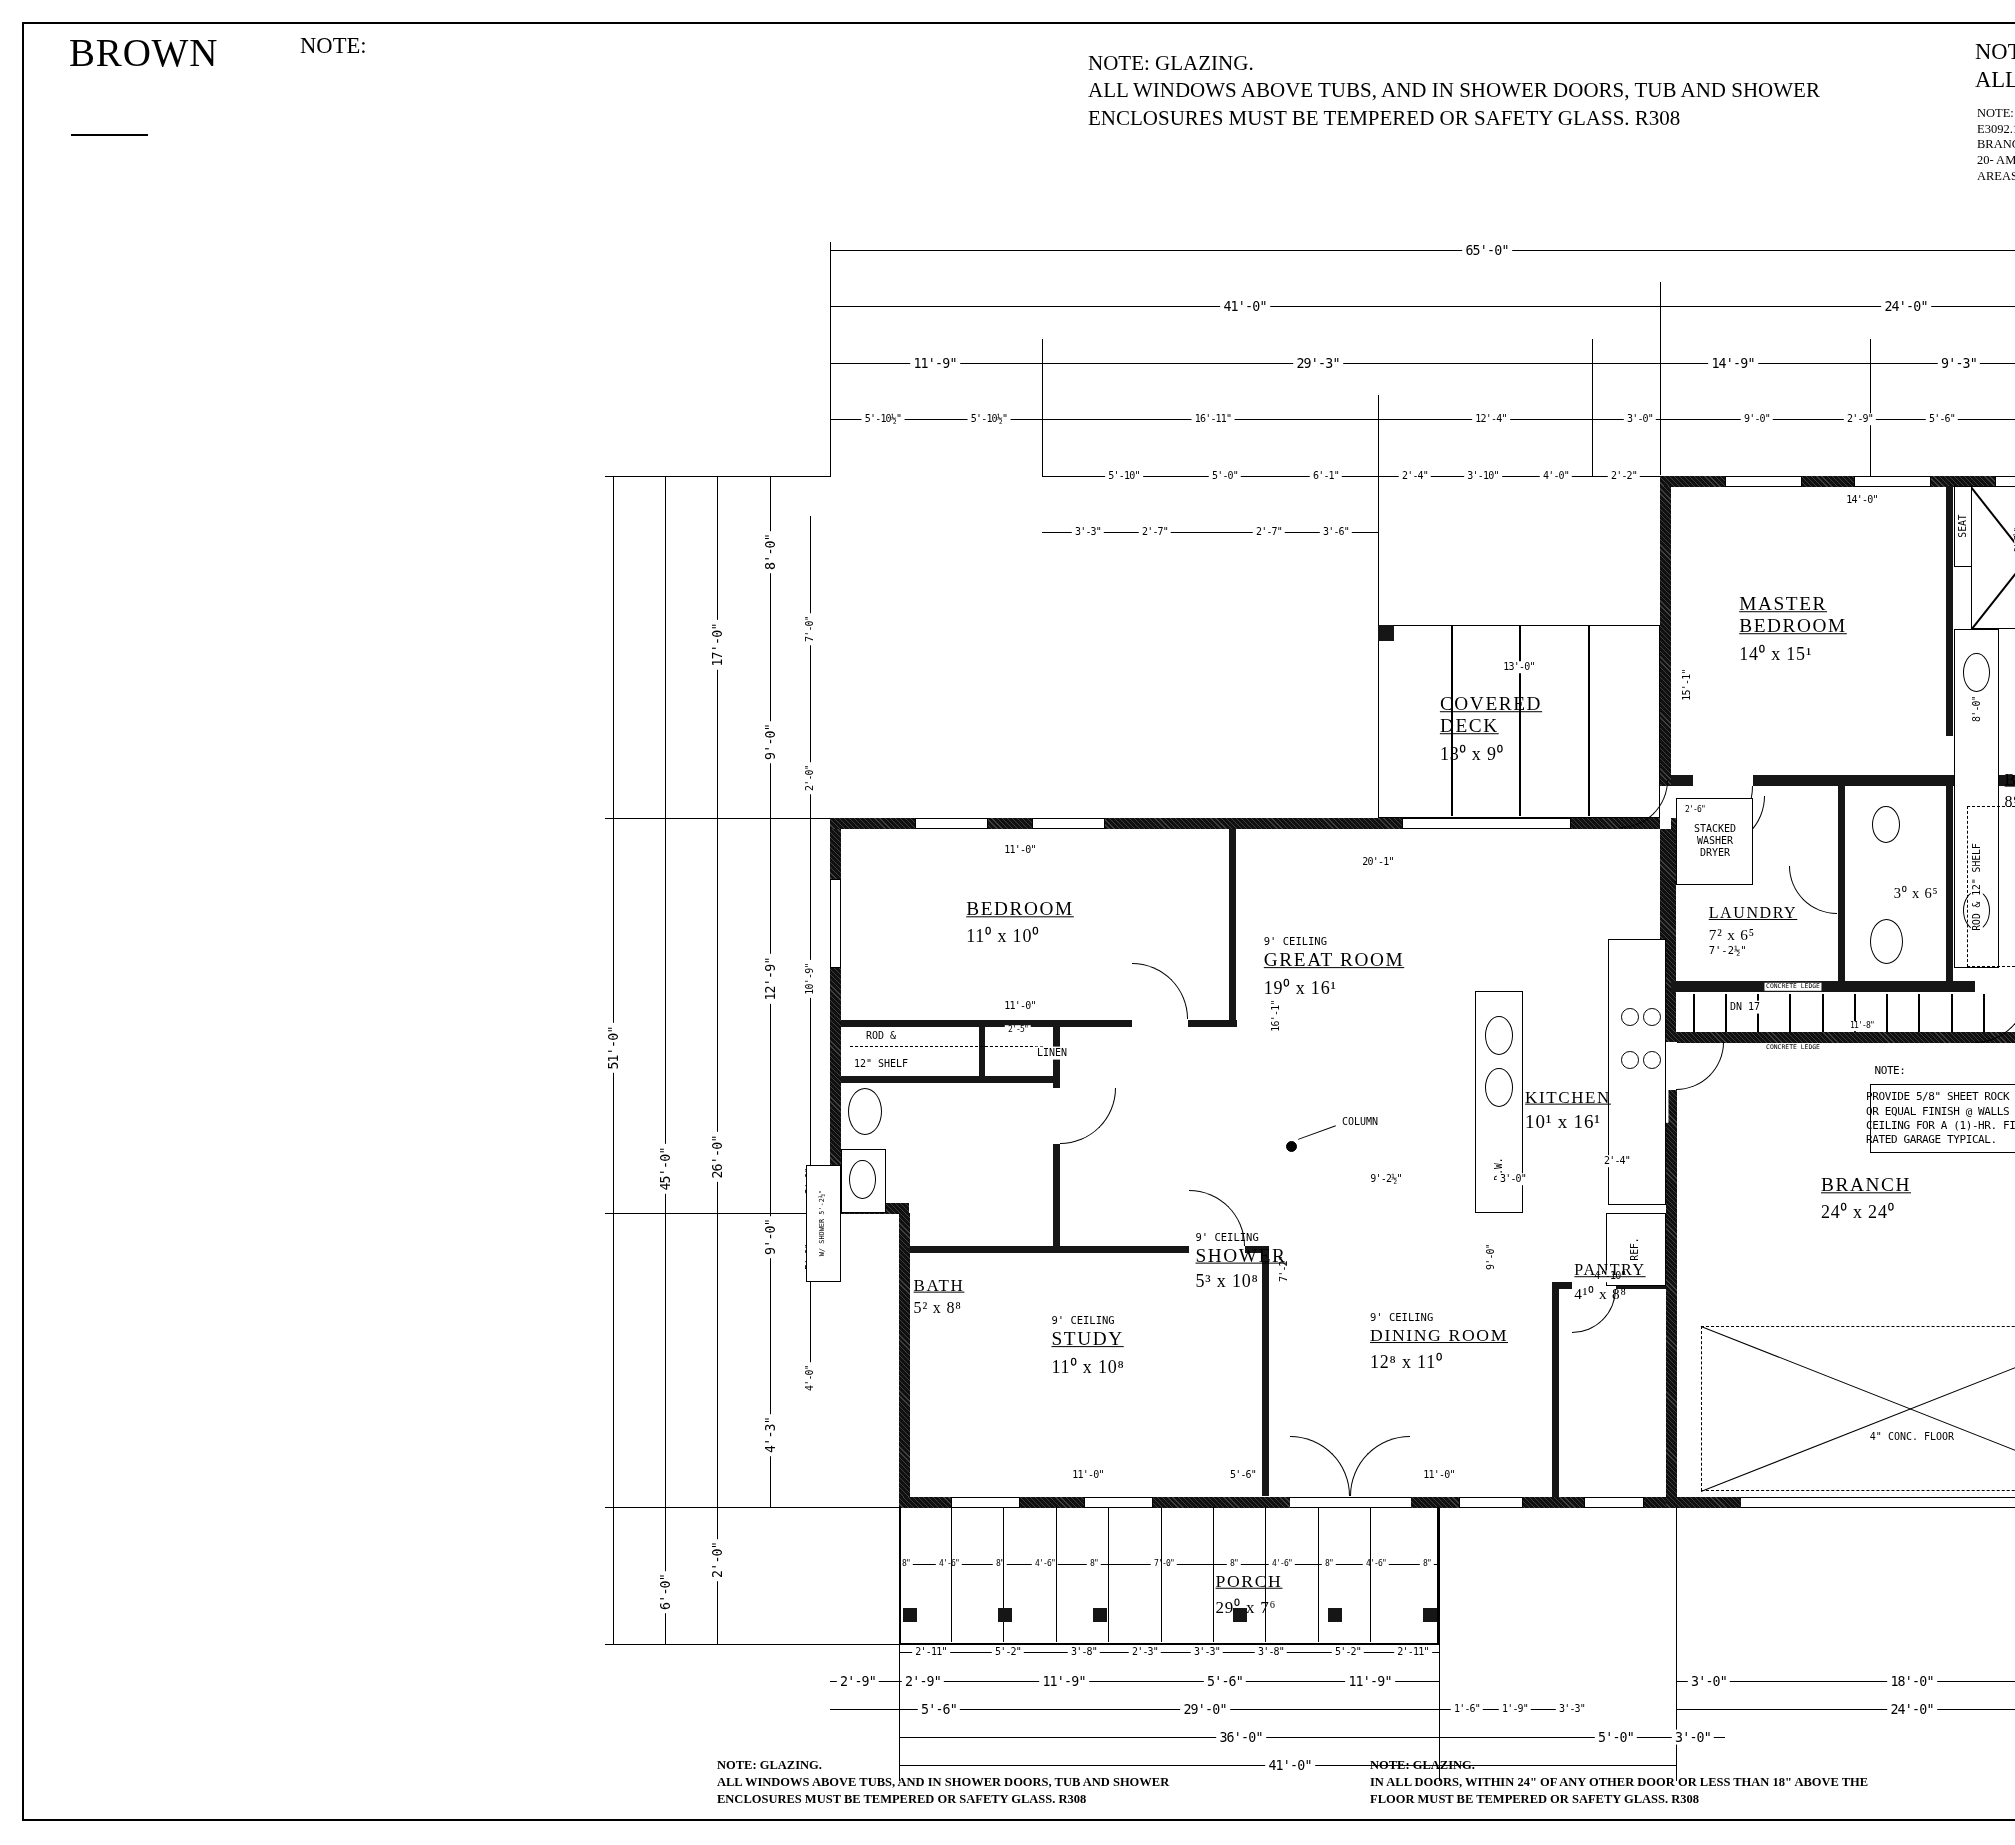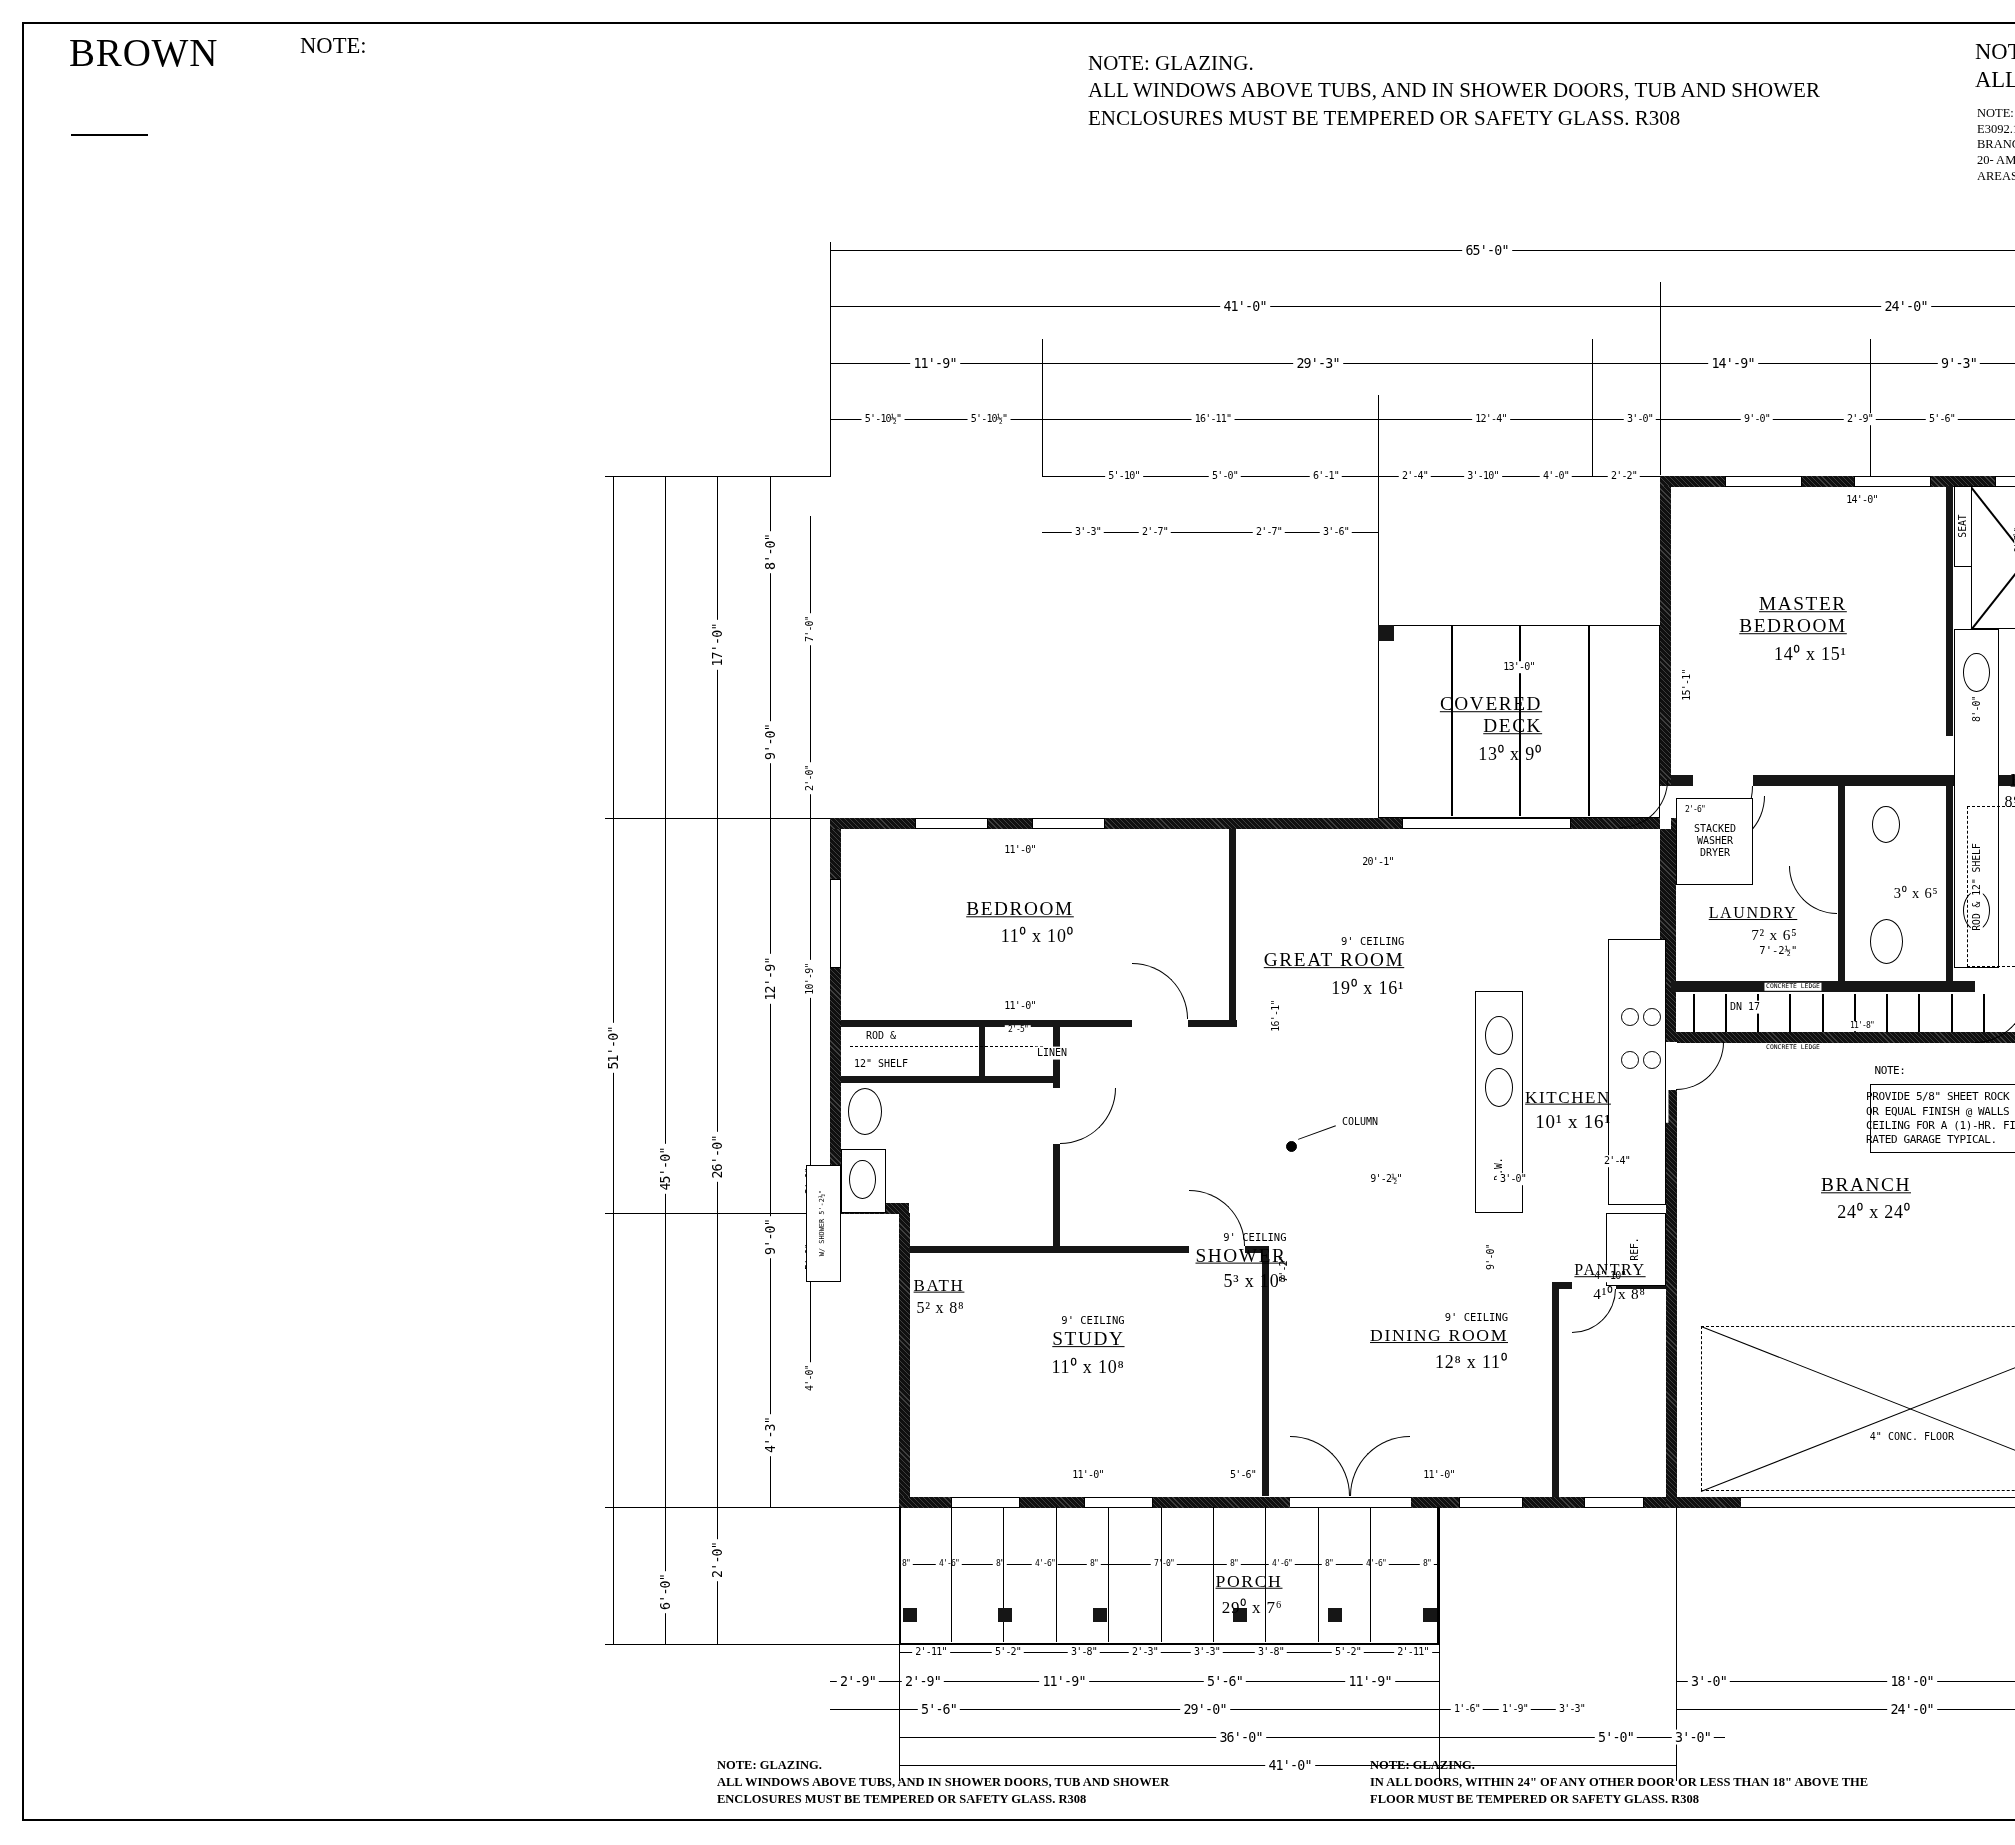--- a/index.html
+++ b/index.html
@@ -18,21 +18,21 @@
   .dashbox{position:absolute;border:1.6px dashed #000;box-sizing:border-box}
   .arc{position:absolute;border-top:1.6px solid #000;border-right:1.6px solid #000;border-radius:0 100% 0 0;box-sizing:border-box}
   .xline{position:absolute;height:1.6px;background:#000;transform-origin:0 50%}
   
   .dim{position:absolute;font:13.3px/1 "DejaVu Sans Mono",monospace;letter-spacing:-0.8px;transform:translate(-50%,-50%);background:#fff;padding:0.8px 3.2px;white-space:nowrap}
   .dimv{position:absolute;font:13.3px/1 "DejaVu Sans Mono",monospace;letter-spacing:-0.8px;transform:translate(-50%,-50%) rotate(-90deg);background:#fff;padding:0.8px 3.2px;white-space:nowrap}
   .sm{font-size:10px}.xs{font-size:8px}
   .ann{position:absolute;font:10px/1.2 "DejaVu Sans Mono",monospace;transform:translate(-50%,-50%);text-align:center;white-space:pre-line;background:#fff;padding:0.4px 1.6px}
   .annv{position:absolute;font:9.7px/1.2 "DejaVu Sans Mono",monospace;transform:translate(-50%,-50%) rotate(-90deg);text-align:center;white-space:nowrap;background:#fff;padding:0.4px 1.6px}
   .nobg{background:transparent}
-  .room{position:absolute;transform:translate(-50%,-50%);text-align:right;font-family:"Liberation Serif",serif}
+  .room{position:absolute;transform:translate(-50%,-50%);text-align:left;font-family:"Liberation Serif",serif}
   .ceil{display:block;font:10.5px "DejaVu Sans Mono",monospace;margin-bottom:2.4px}
   .rname{display:block;font-size:19.3px;letter-spacing:1.6px;text-decoration:underline;white-space:pre-line;line-height:1.15}
   .rsize{display:block;font-size:18px;letter-spacing:0.8px;margin-top:3.2px}
   
   .h-title{position:absolute;left:69px;top:30px;font-size:39px;letter-spacing:0.8px}
   .note-big{position:absolute;font-size:22.6px;line-height:1.25;white-space:pre-line}
   .note-med{position:absolute;font-size:21px;line-height:1.3;white-space:pre-line}
   .note-sm{position:absolute;font-size:12.5px;line-height:1.25;white-space:pre-line}
   .note-b{position:absolute;font-size:12.5px;font-weight:bold;line-height:1.35;white-space:pre-line}
   .gn{font:11px/1.3 "DejaVu Sans Mono",monospace;letter-spacing:-0.4px}

